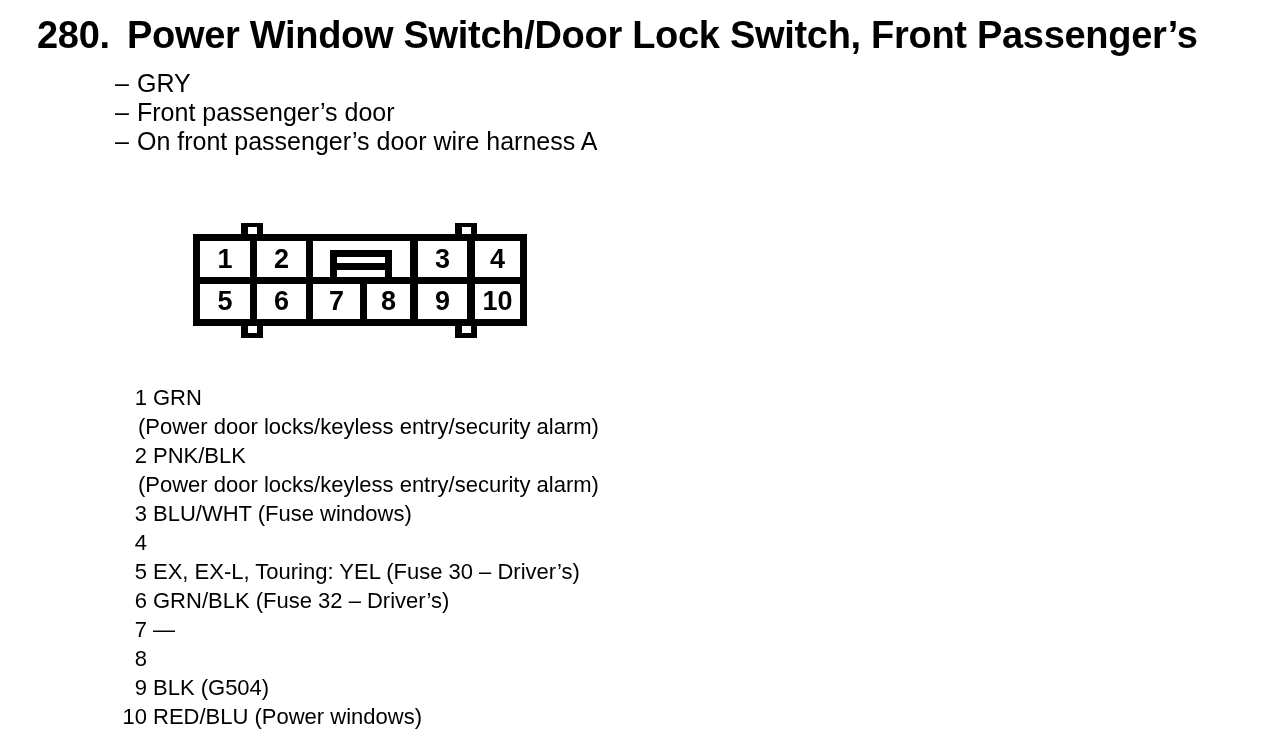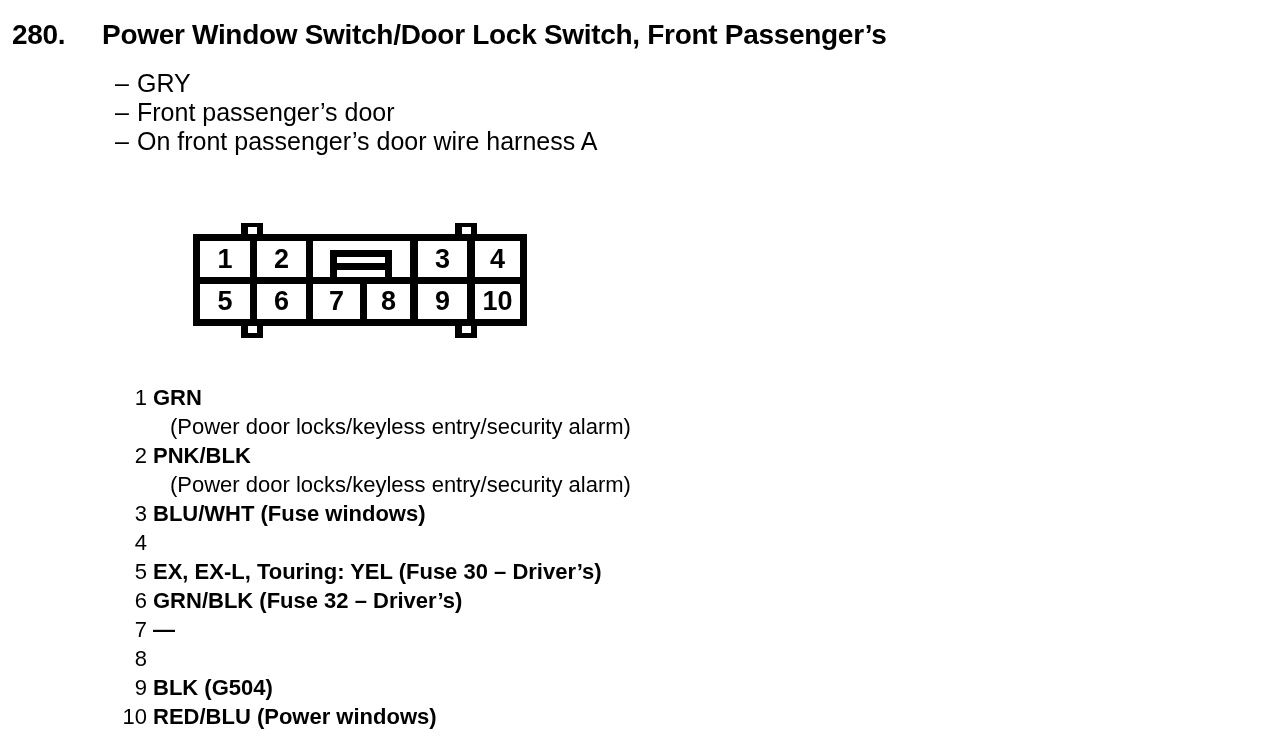--- a/index.html
+++ b/index.html
@@ -4,23 +4,23 @@
 <style>
   html,body { margin:0; padding:0; background:#fff; }
   .page {
     position:relative; width:1264px; height:752px;
     background:#fff; color:#000;
     font-family:"Liberation Sans", sans-serif;
     overflow:hidden;
   }
   
   .title-row {
-    position:absolute; left:12px; top:12px;
+    position:absolute; left:37px; top:12px;
     display:flex; white-space:nowrap;
-    font-weight:bold; font-size:28px; line-height:46px; letter-spacing:-0.3px;
+    font-weight:bold; font-size:38px; line-height:46px; letter-spacing:-0.3px;
   }
   .fig-num { width:90px; flex:none; }
   
   .attributes {
     position:absolute; left:115px; top:69px;
     font-size:25px; line-height:29px;
   }
   .attr-line { display:flex; white-space:nowrap; }
   .attr-dash { width:22px; flex:none; }
   
@@ -58,22 +58,22 @@
   .tab-hole { position:absolute; left:7px; width:9px; background:#fff; }
   .tab-tl .tab-hole, .tab-tr .tab-hole { top:4px; height:7px; }
   .tab-bl .tab-hole, .tab-br .tab-hole { top:0;   height:7px; }
   
   .pin-list {
     position:absolute; left:122px; top:383px;
     font-size:22px; line-height:29px;
   }
   .pin-line { display:flex; white-space:nowrap; }
   .pin-num { width:25px; text-align:right; flex:none; }
-  .pin-text { margin-left:6px;font-weight:bold; }
-  .pin-cont { margin-left:48px; white-space:nowrap;text-align:right; }
+  .pin-text { margin-left:6px; }
+  .pin-cont { margin-left:16px; white-space:nowrap;text-align:right; }
 </style>
 </head>
 <body>
 
 <div class="page">
 
   <div class="title-row">
     <span class="fig-num">280.</span>
     <span>Power Window Switch/Door Lock Switch, Front Passenger’s</span>
   </div>

